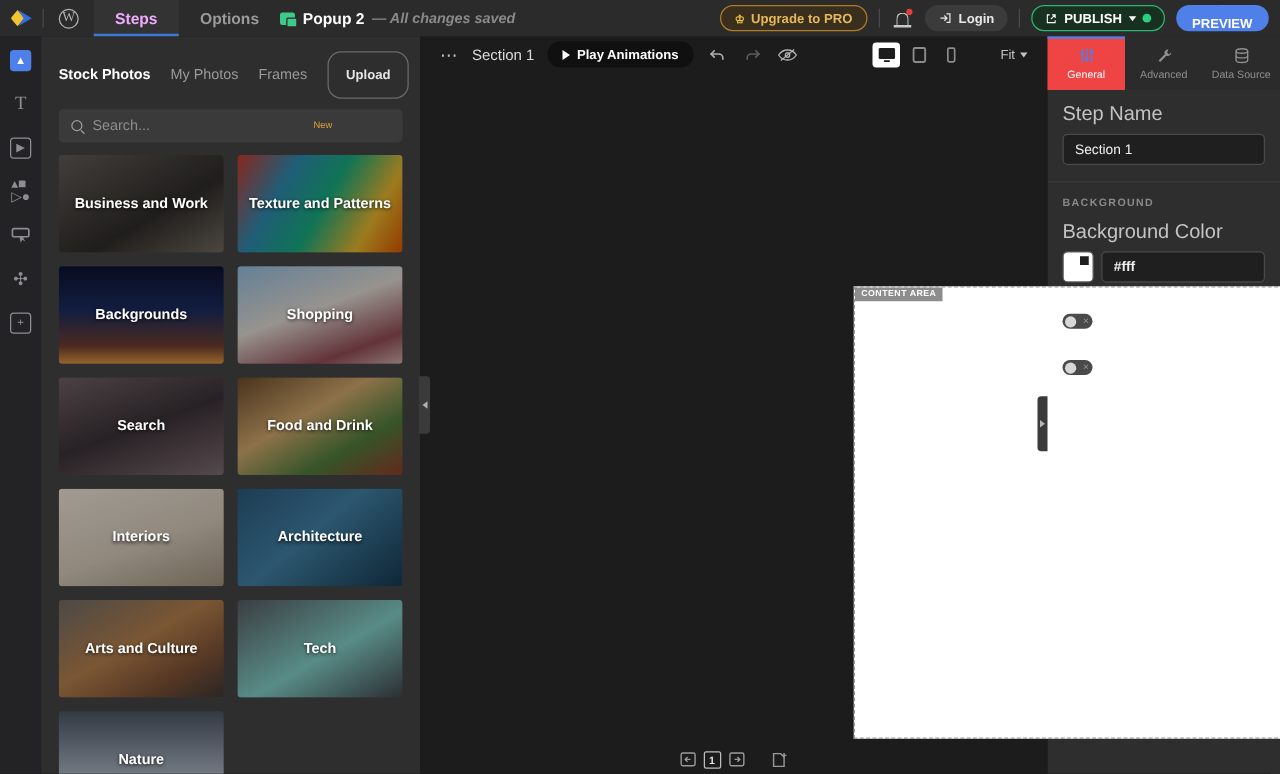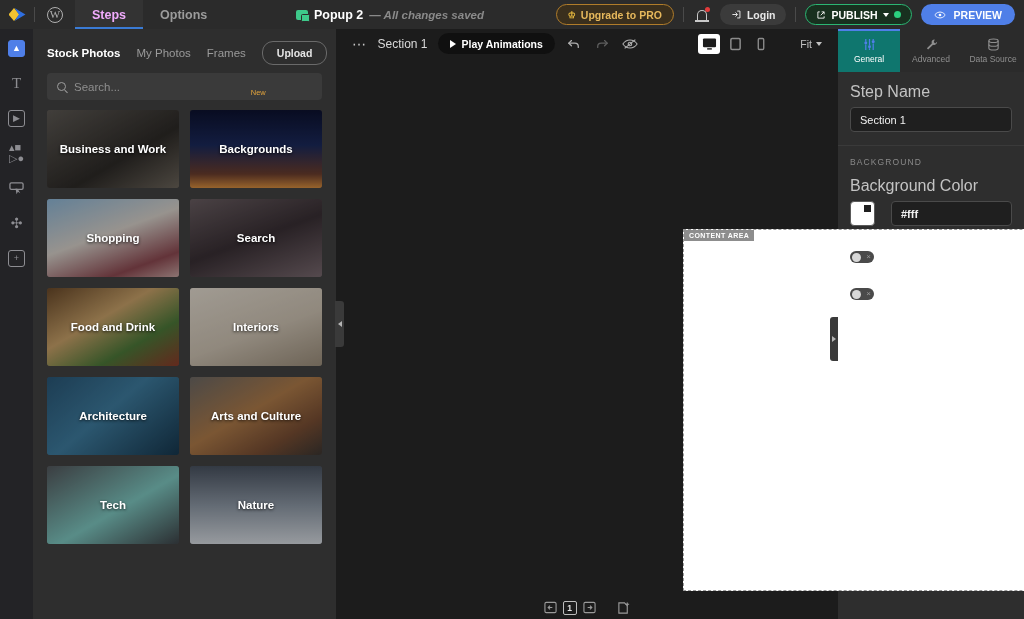--- a/index.html
+++ b/index.html
@@ -43,21 +43,21 @@
   .tb-tab {
     display: flex; align-items: center; padding: 0 17px;
     font-size: 12.5px; font-weight: bold; color: #9b9b9b; cursor: pointer;
     position: relative;
   }
   .tb-tab.active { color: #f0abfc; background: #333333; justify-content: center; }
   .tb-tab.active::after {
     content: ""; position: absolute; left: 0; right: 0; bottom: 0; height: 2px; background: #3a7bd5;
   }
   .tb-center {
-    flex: 1; display: flex; align-items: center; justify-content: center; gap: 6px;
+    flex: 1; display: flex; align-items: center; gap: 6px;
   }
   .doc-icon {
     width: 12px; height: 10px; background: #3ec98a; border-radius: 2px; position: relative;
   }
   .doc-icon::after {
     content: ""; position: absolute; right: -2px; bottom: -2px; width: 7px; height: 6px;
     background: #3ec98a; border-radius: 1.5px; border: 1.5px solid #2b2b2b;
   }
   .doc-title { font-size: 12.5px; font-weight: bold; color: #ffffff; }
   .doc-status { font-size: 11.5px; color: #8a8a8a; font-style: italic; font-weight: bold; }
@@ -87,21 +87,21 @@
   }
   .btn-publish {
     display: flex; align-items: center; gap: 5px; height: 21px; padding: 0 10px;
     border: 1px solid #2bb673; border-radius: 11px; background: #18301f;
     color: #ffffff; font-size: 10.5px; font-weight: bold; cursor: pointer;
   }
   .pub-dot { width: 7px; height: 7px; border-radius: 50%; background: #2bcf7e; }
   .btn-preview {
     display: flex; align-items: center; gap: 8px; height: 21px; padding: 0 13px;
     border-radius: 11px; background: #4f7fe8; color: #ffffff;
-    font-size: 10.5px; font-weight: bold; cursor: pointer;
+    font-size: 10.5px; font-weight: bold; cursor: pointer; flex-direction: column;
   }
 
   
   .body { flex: 1; display: flex; min-height: 0; position: relative; }
 
   
   .rail {
     width: 33px; flex: 0 0 33px; background: #232326;
     display: flex; flex-direction: column; align-items: center; padding-top: 8px; gap: 13px;
   }
@@ -127,21 +127,21 @@
   .p-tab {
     font-size: 11.5px; color: #9a9a9a; cursor: pointer; position: relative; white-space: nowrap;
   }
   .p-tab.active { color: #ffffff; font-weight: bold; }
   .new-badge {
     position: absolute; top: -7px; right: -20px; font-size: 7.5px; font-weight: normal;
     color: #e0a23c;
     margin-top: 48px;
   }
   .btn-upload {
-    margin-left: auto; height: 24px; padding: 0 14px; border-radius: 11px;
+    margin-left: auto; height: 38px; padding: 0 14px; border-radius: 11px;
     border: 1px solid #6a6a6a; background: transparent; color: #e5e5e5;
     font-size: 10.5px; font-weight: bold; cursor: pointer;
     display: flex; align-items: center;
   }
   .search-wrap { padding: 0 14px 10px 14px; }
   .search-box {
     height: 27px; background: #3a3a3a; border-radius: 4px; display: flex; align-items: center;
     gap: 8px; padding: 0 10px;
   }
   .mag {
@@ -252,39 +252,39 @@
   
   .inspector {
     width: 186px; flex: 0 0 186px; background: #2e2e2e; display: flex; flex-direction: column;
     min-height: 0;
   }
   .insp-tabs { display: flex; height: 43px; flex: 0 0 43px; background: #2b2b2b; }
   .insp-tab {
     flex: 1; display: flex; flex-direction: column; align-items: center; justify-content: center;
     gap: 3px; cursor: pointer; color: #8f8f8f; font-size: 8.5px; position: relative;
   }
-  .insp-tab.active { background: #0f766e; color: #ffffff; }
+  .insp-tab.active { background: #ef4444; color: #ffffff; }
   .insp-tab.active::before {
     content: ""; position: absolute; left: 0; right: 0; top: 0; height: 2px; background: #4f7fe8;
   }
   .insp-tab .glyph { font-size: 12px; line-height: 1; }
   .insp-tab.active .glyph { color: #4f7fe8; }
 
   .insp-body { flex: 1; overflow: hidden; }
   .sec { padding: 11px 12px 13px 12px; border-bottom: 1px solid #3a3a3a; }
   .fld-label { font-size: 16px; color: #c3c3c3; margin-bottom: 6px; }
   .txt-input {
     height: 25px; background: #1f1f1f; border: 1px solid #4a4a4a; border-radius: 4px;
     display: flex; align-items: center; padding: 0 9px; color: #f0f0f0; font-size: 11px;
   }
   .sec-title {
-    font-size: 8.5px; color: #8a8a8a; letter-spacing: 1.1px; font-weight: normal;
+    font-size: 8.5px; color: #8a8a8a; letter-spacing: 1.1px; font-weight: bold;
     margin-bottom: 10px; text-transform: uppercase;
   }
-  .color-row { display: flex; align-items: center; gap: 16px; }
+  .color-row { display: flex; align-items: center; gap: 6px; }
   .swatch {
     width: 25px; height: 25px; border-radius: 4px; background: #ffffff;
     border: 1px solid #5a5a5a; position: relative; cursor: pointer;
   }
   .swatch::after {
     content: ""; position: absolute; right: 3px; top: 3px; width: 7px; height: 7px; background: #1f1f1f;
   }
   .color-val {
     flex: 1; height: 25px; background: #1f1f1f; border: 1px solid #4a4a4a; border-radius: 4px;
     display: flex; align-items: center; padding: 0 9px; color: #f0f0f0; font-size: 11px; font-weight: bold;
@@ -442,20 +442,25 @@
           <input type="text" placeholder="Search..." style="">
         </div>
       </div>
 
       <div class="grid-scroll">
         <div class="grid" id="cat-grid">
             <div class="card">
               <div class="bg" style="background: linear-gradient(150deg, rgb(94, 90, 85), rgb(46, 43, 40) 60%, rgb(109, 102, 92));"></div>
               <div class="shade"></div>
               <div class="cap">Business and Work</div>
+            </div>
+            <div class="card">
+              <div class="bg" style="background: linear-gradient(120deg, rgb(192, 57, 43), rgb(46, 134, 171) 28%, rgb(23, 166, 122) 52%, rgb(225, 177, 44) 78%, rgb(211, 84, 0));"></div>
+              <div class="shade"></div>
+              <div class="cap">Texture and Patterns</div>
             </div>
             <div class="card">
               <div class="bg" style="background: linear-gradient(rgb(13, 18, 48), rgb(27, 42, 92) 45%, rgb(107, 62, 46) 82%, rgb(217, 142, 63));"></div>
               <div class="shade"></div>
               <div class="cap">Backgrounds</div>
             </div>
             <div class="card">
               <div class="bg" style="background: linear-gradient(160deg, rgb(143, 184, 216), rgb(217, 211, 204) 45%, rgb(142, 74, 82) 80%, rgb(201, 167, 164));"></div>
               <div class="shade"></div>
               <div class="cap">Shopping</div>

